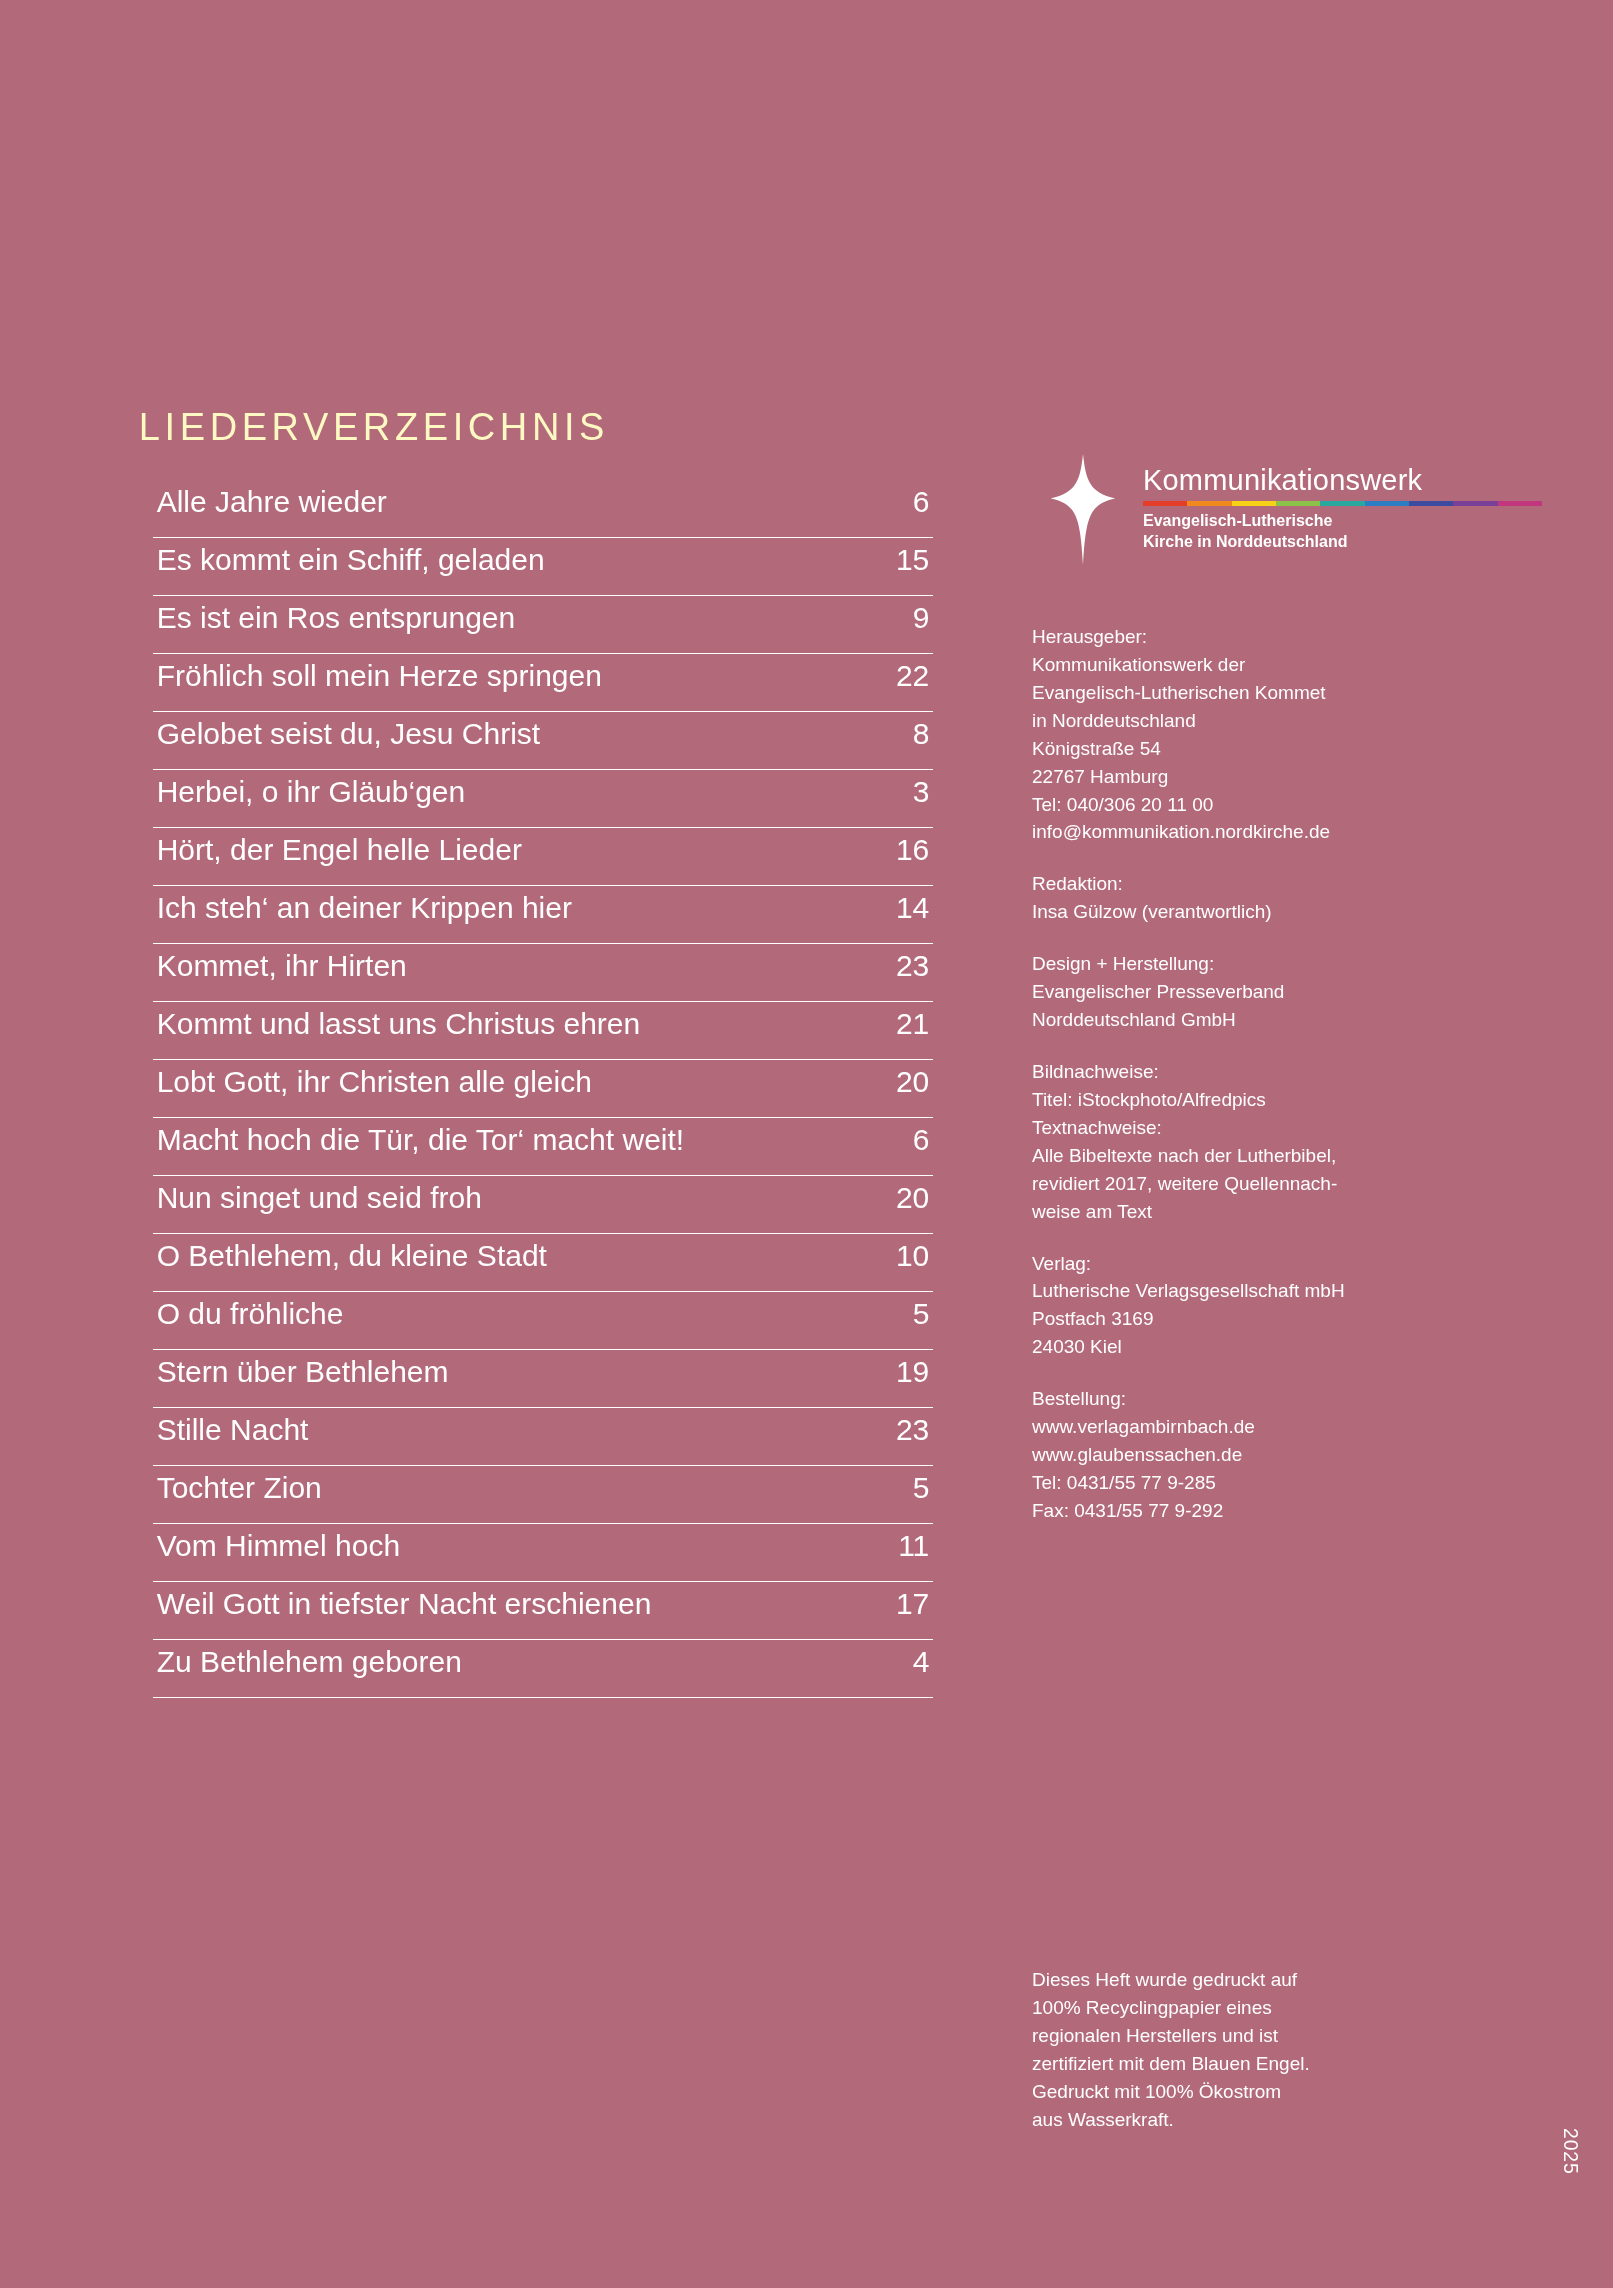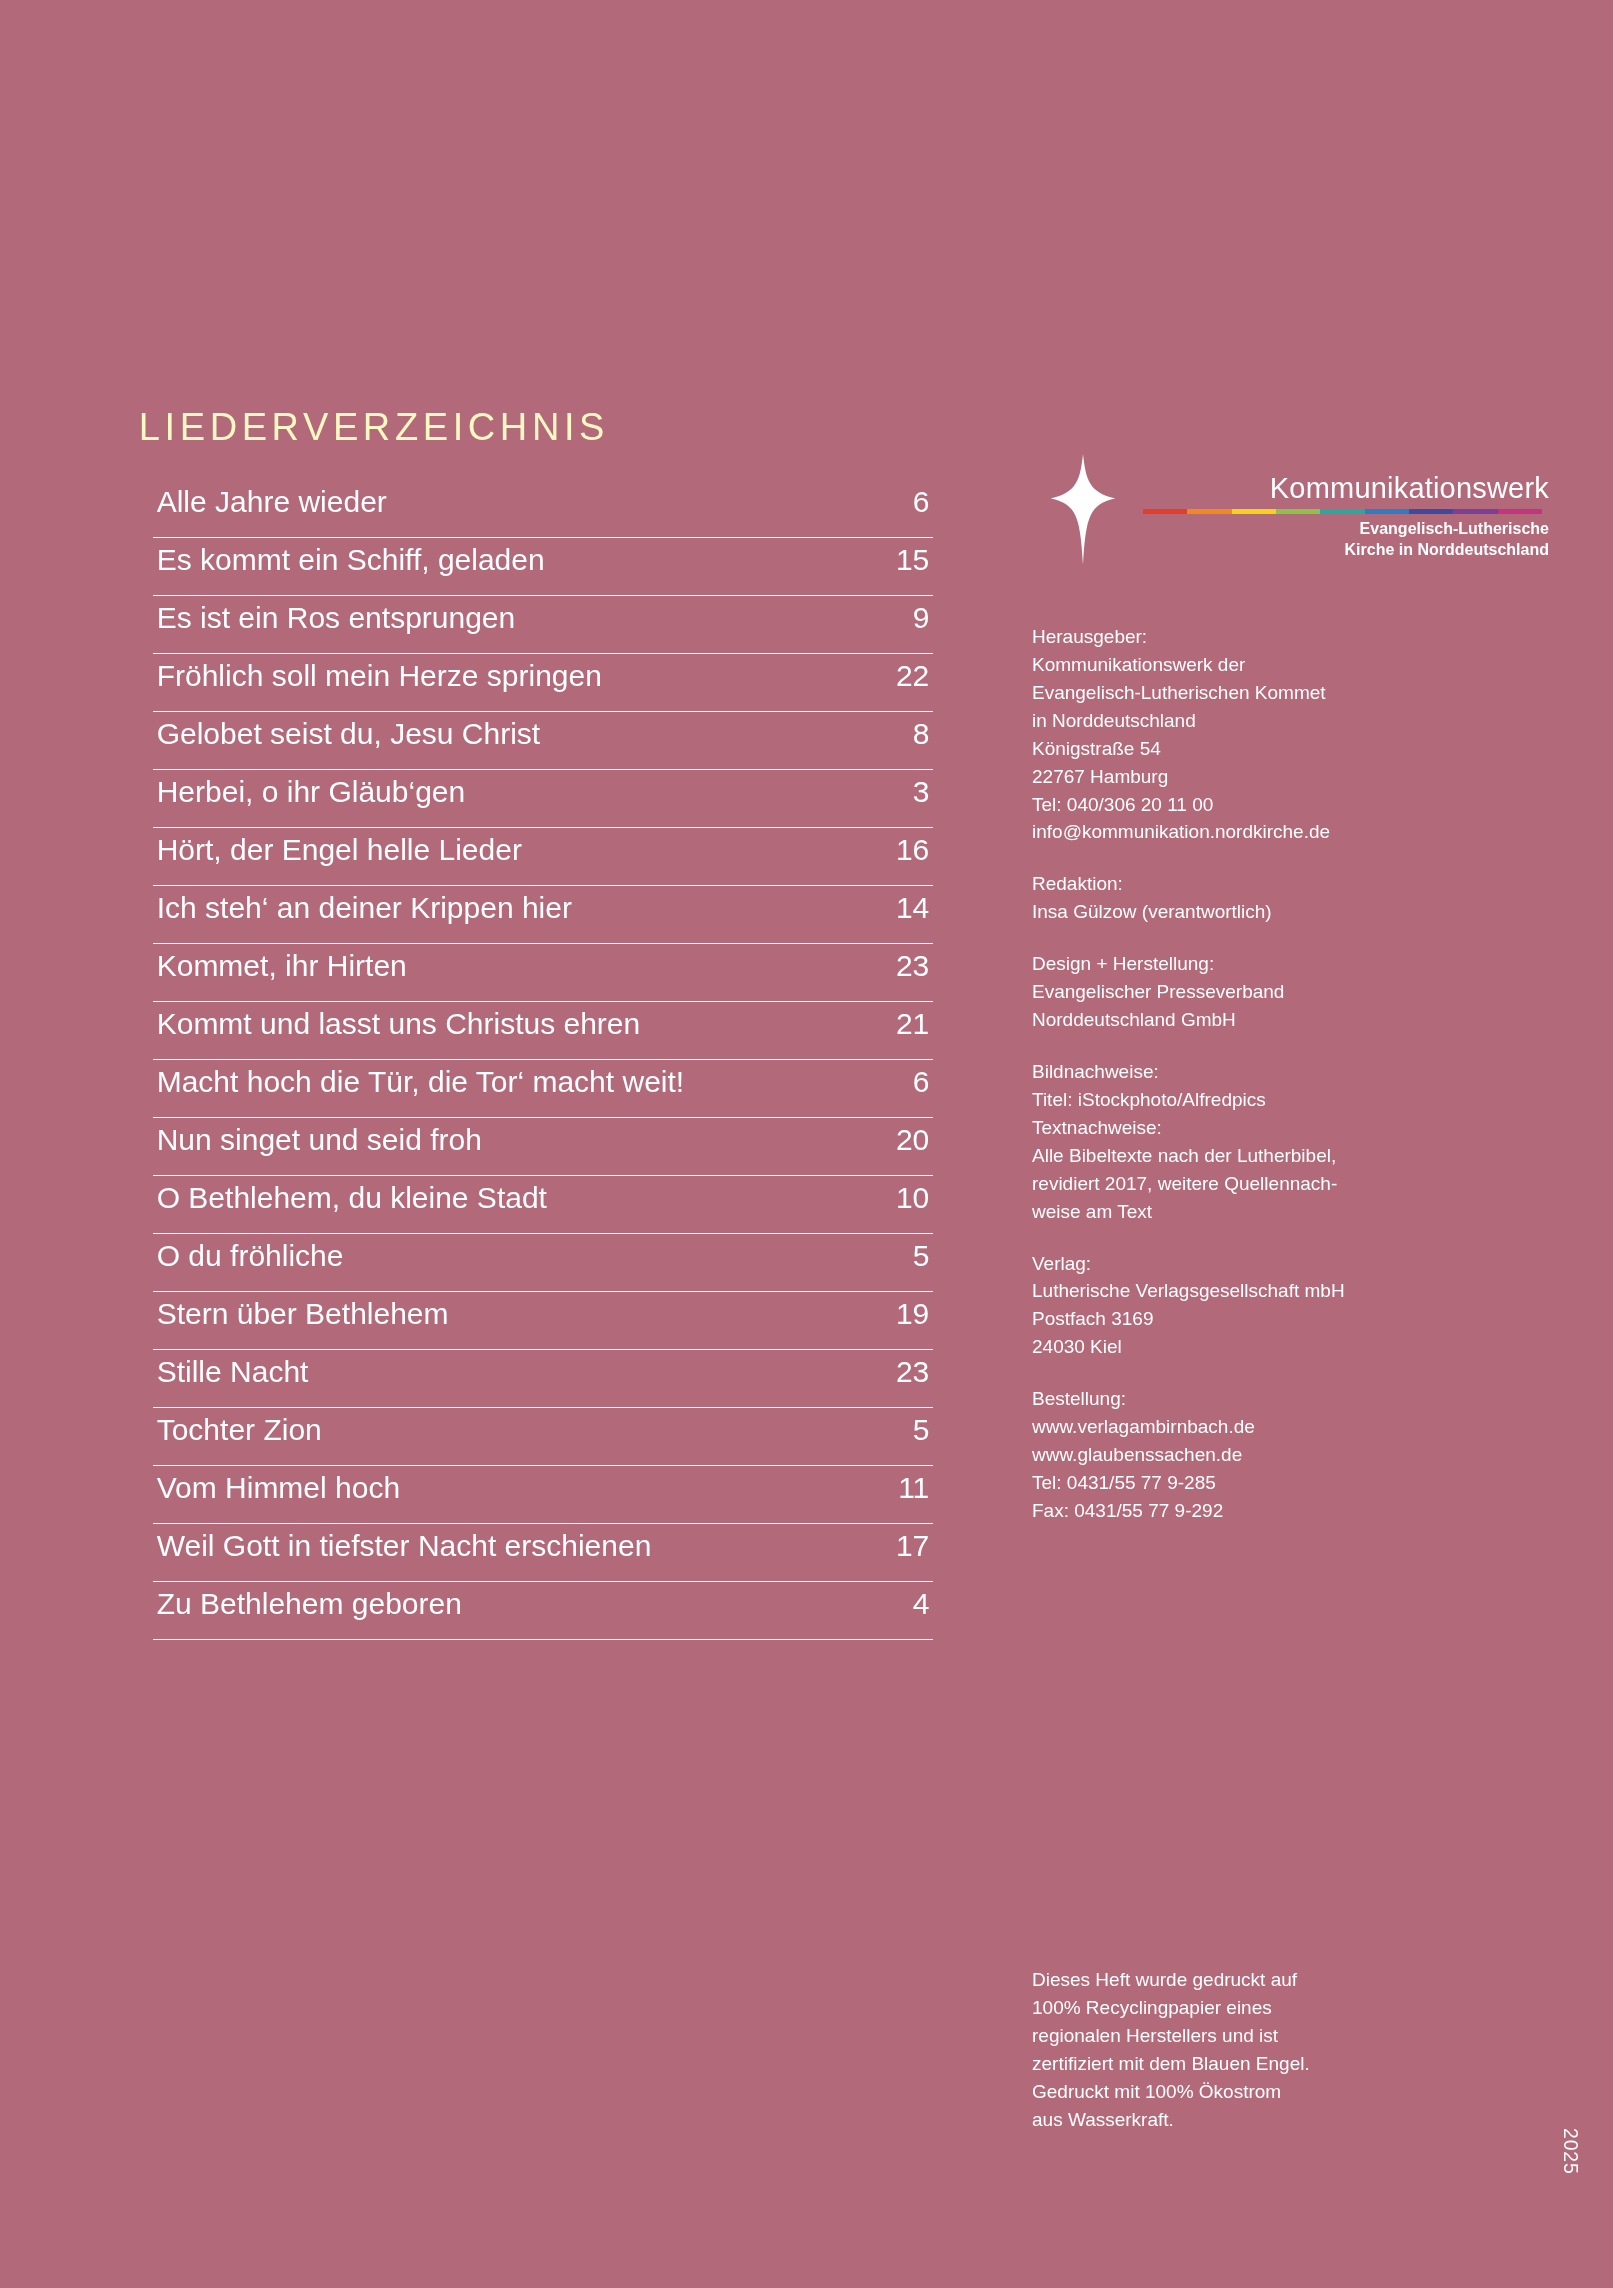--- a/index.html
+++ b/index.html
@@ -86,23 +86,22 @@
     position: absolute;
     left: 0;
     top: -7.4px;
     width: 102px;
     height: 111px;
   }
 
   .logo-text {
     position: absolute;
     left: 111px;
-    top: 12px;
+    top: 4px;
     width: 406px;
-    text-align: right;
   }
   .logo-word {
     font-size: 29px;
     letter-spacing: 0.2px;
     line-height: 1.05;
     font-weight: 400;
   }
   .logo-rule {
     margin: 5.5px 0 5.5px 0;
     height: 4.6px;
@@ -182,20 +181,24 @@
         <span class="song-title">Ich steh‘ an deiner Krippen hier</span>
         <span class="song-page">14</span>
       </li>
       <li class="song-row">
         <span class="song-title">Kommet, ihr Hirten</span>
         <span class="song-page">23</span>
       </li>
       <li class="song-row">
         <span class="song-title">Kommt und lasst uns Christus ehren</span>
         <span class="song-page">21</span>
+      </li>
+      <li class="song-row">
+        <span class="song-title">Lobt Gott, ihr Christen alle gleich</span>
+        <span class="song-page">20</span>
       </li>
       <li class="song-row">
         <span class="song-title">Macht hoch die Tür, die Tor‘ macht weit!</span>
         <span class="song-page">6</span>
       </li>
       <li class="song-row">
         <span class="song-title">Nun singet und seid froh</span>
         <span class="song-page">20</span>
       </li>
       <li class="song-row">

